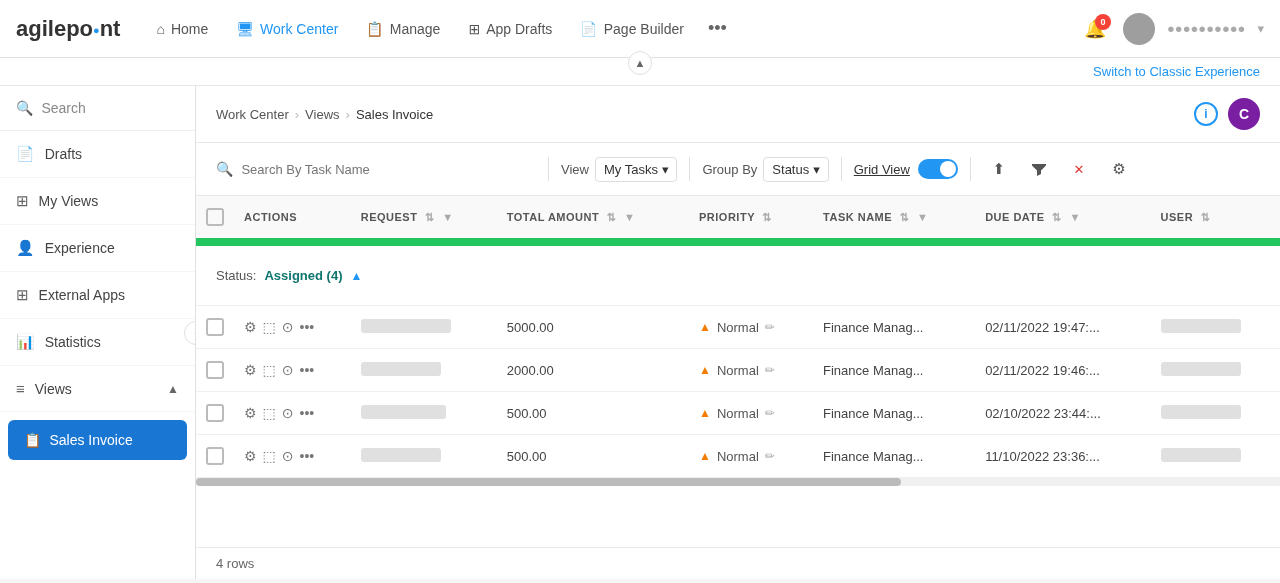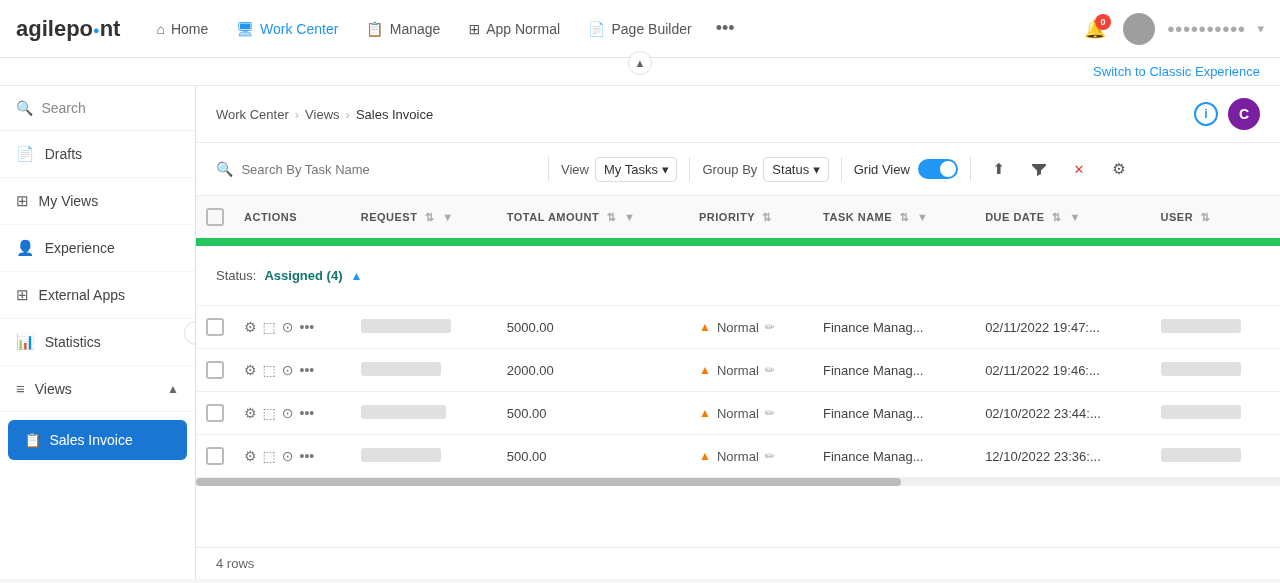--- a/index.html
+++ b/index.html
@@ -288,20 +288,21 @@
       border-radius: 4px;
       cursor: pointer;
       background: #fff;
       font-size: 13px;
       color: #333;
     }
     .toolbar-toggle {
       display: flex;
       align-items: center;
       gap: 8px;
+      text-decoration: underline;
     }
     .toggle-switch {
       width: 40px; height: 20px;
       background: #2196F3;
       border-radius: 10px;
       position: relative;
       cursor: pointer;
     }
     .toggle-knob {
       position: absolute;
@@ -439,21 +440,21 @@
     <div class="nav-item active">
       <span>🖥</span>
       <span>Work Center</span>
     </div>
     <div class="nav-item">
       <span>📋</span>
       <span>Manage</span>
     </div>
     <div class="nav-item">
       <span>⊞</span>
-      <span>App Normal</span>
+      <span>App Drafts</span>
     </div>
     <div class="nav-item">
       <span>📄</span>
       <span>Page Builder</span>
     </div>
     <div class="nav-more">•••</div>
   </div>
   <div class="nav-right">
     <div class="notif-btn">
       🔔
@@ -765,21 +766,21 @@
               <div class="priority-cell">
                 <span class="priority-arrow">▲</span>
                 <span>Normal</span>
                 <span class="priority-edit">✏</span>
               </div>
             </td>
             <td>
               <span>Finance Manag...</span>
             </td>
             <td>
-              <span>12/10/2022 23:36:...</span>
+              <span>11/10/2022 23:36:...</span>
             </td>
             <td>
               <span class="blurred-text" style="width:80px;"></span>
             </td>
           </tr>
 
         </tbody>
       </table>
 
       <div class="scrollbar-track">

